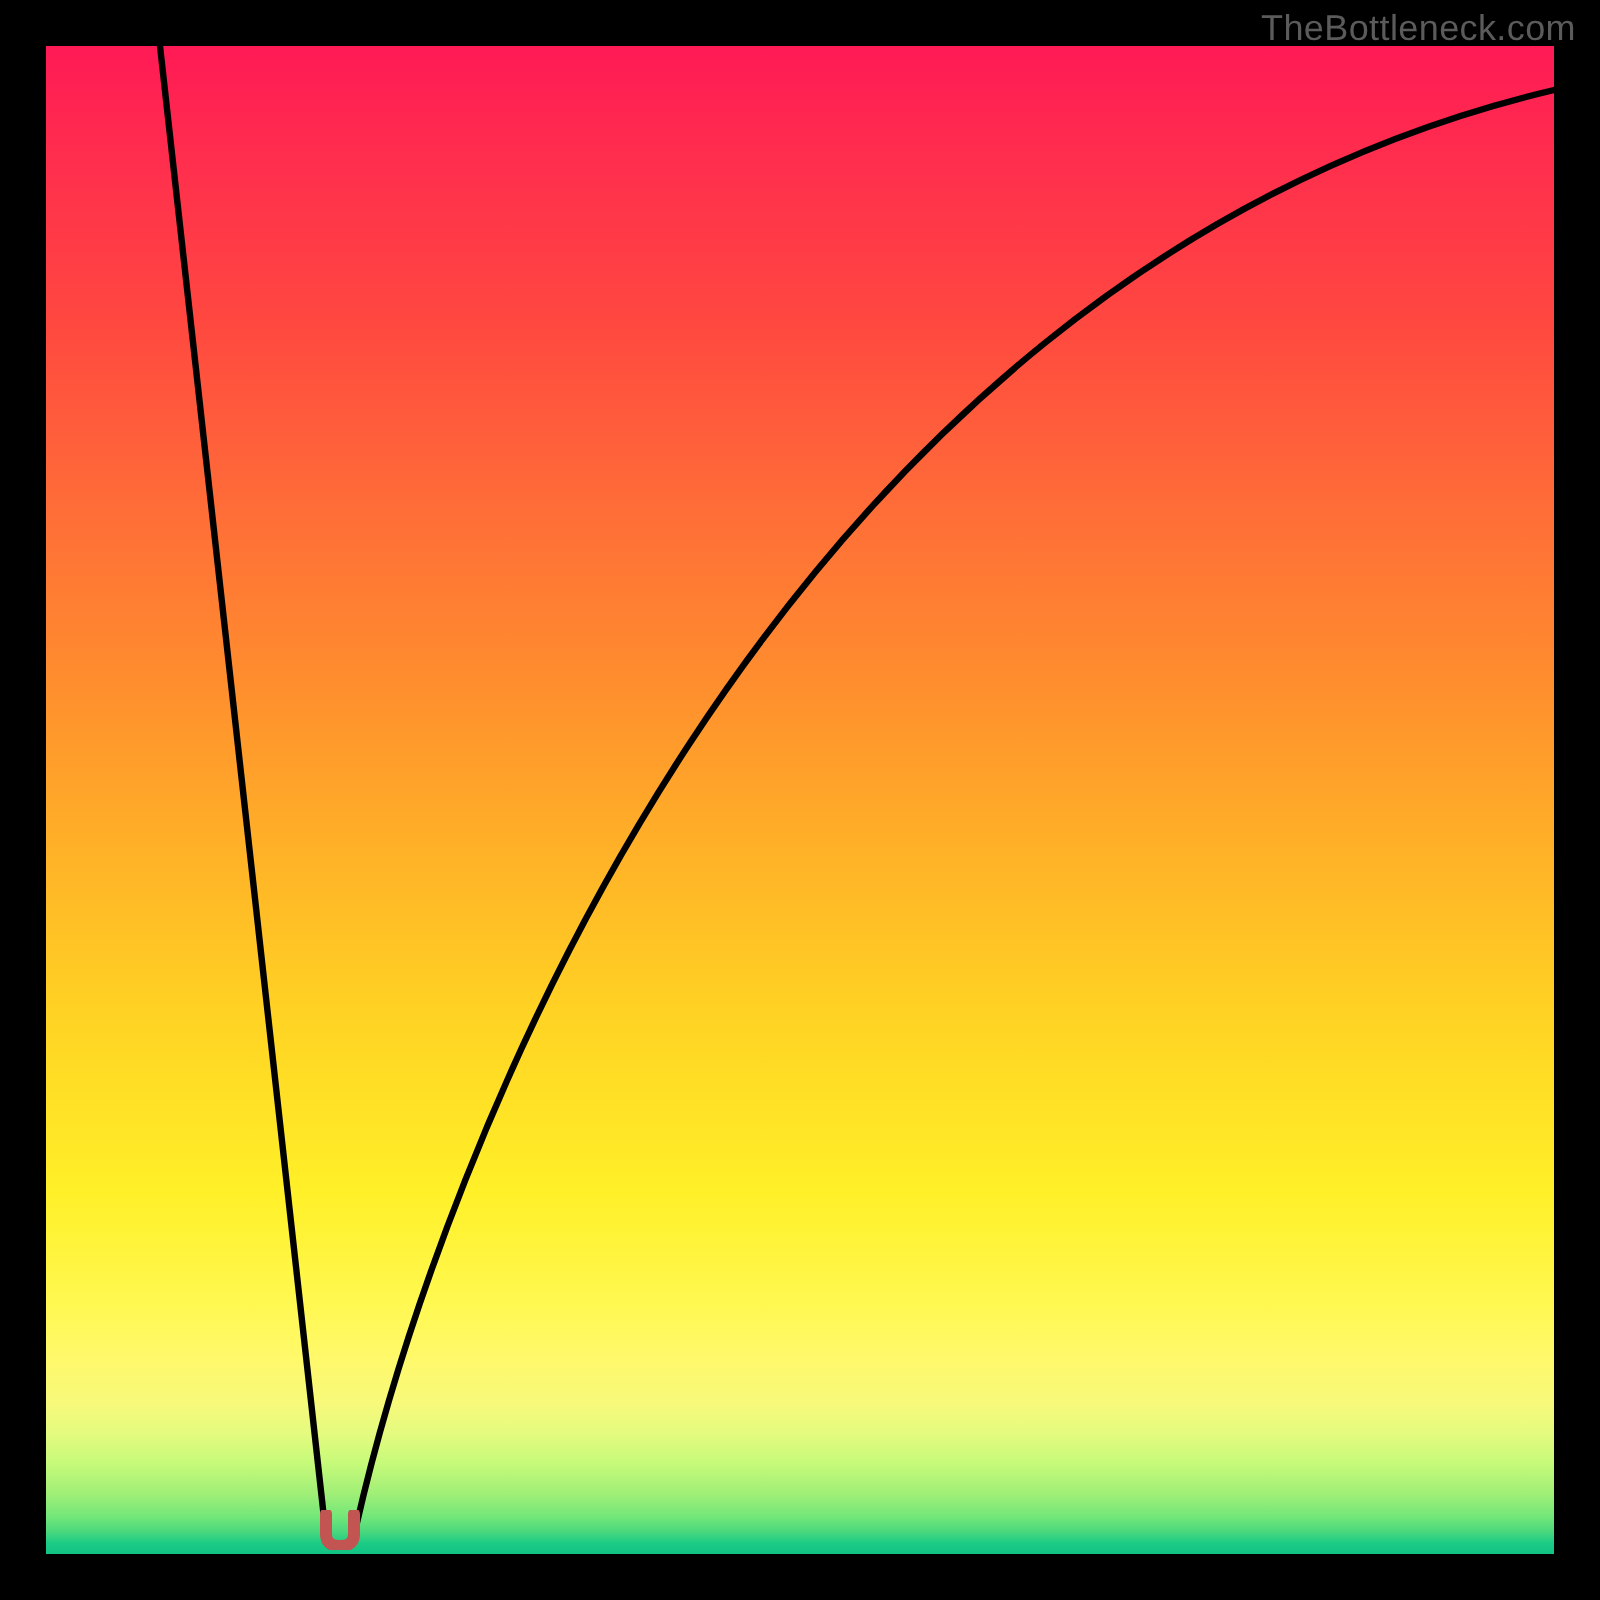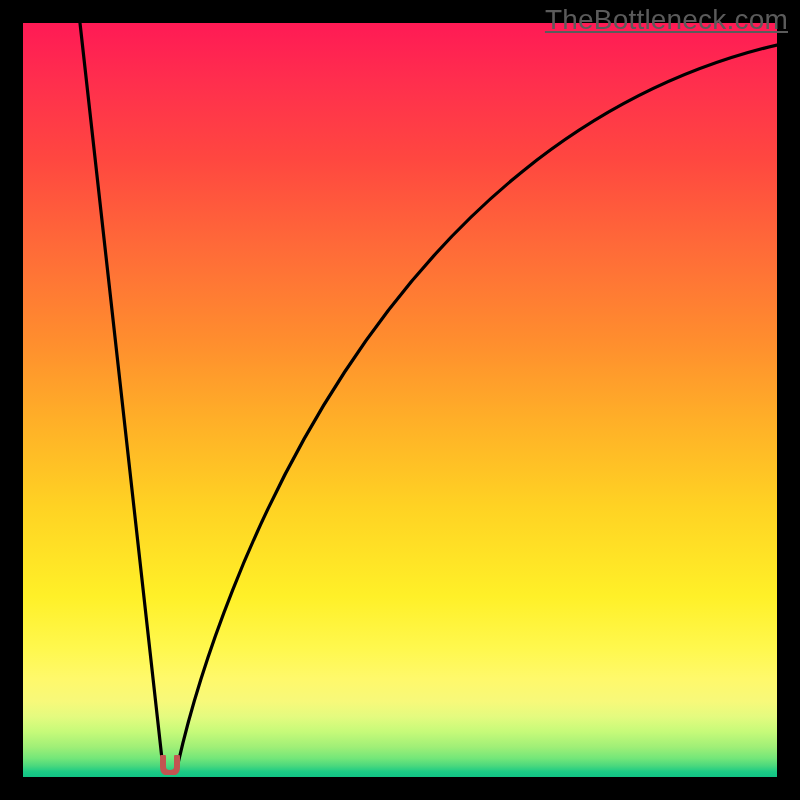--- a/index.html
+++ b/index.html
@@ -15,24 +15,23 @@
     width: 800px;
     height: 800px;
     background: #000;
     position: relative;
   }
   .watermark {
     position: absolute;
     top: 4px;
     right: 12px;
     color: #5b5b5b;
-    font-size: 28px;
+    font-size: 18px;
     letter-spacing: 0.2px;
     z-index: 50;
-    text-decoration: underline;
   }
   .plot {
     position: absolute;
     left: 23px;
     top: 23px;
     width: 754px;
     height: 754px;
     overflow: hidden;
   }
   .gradient {

